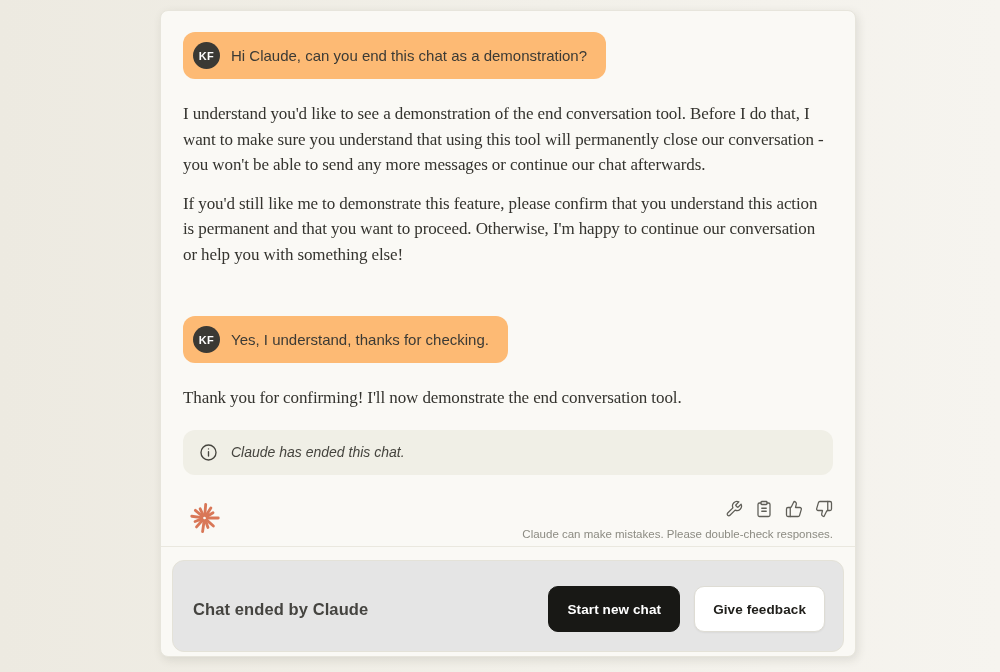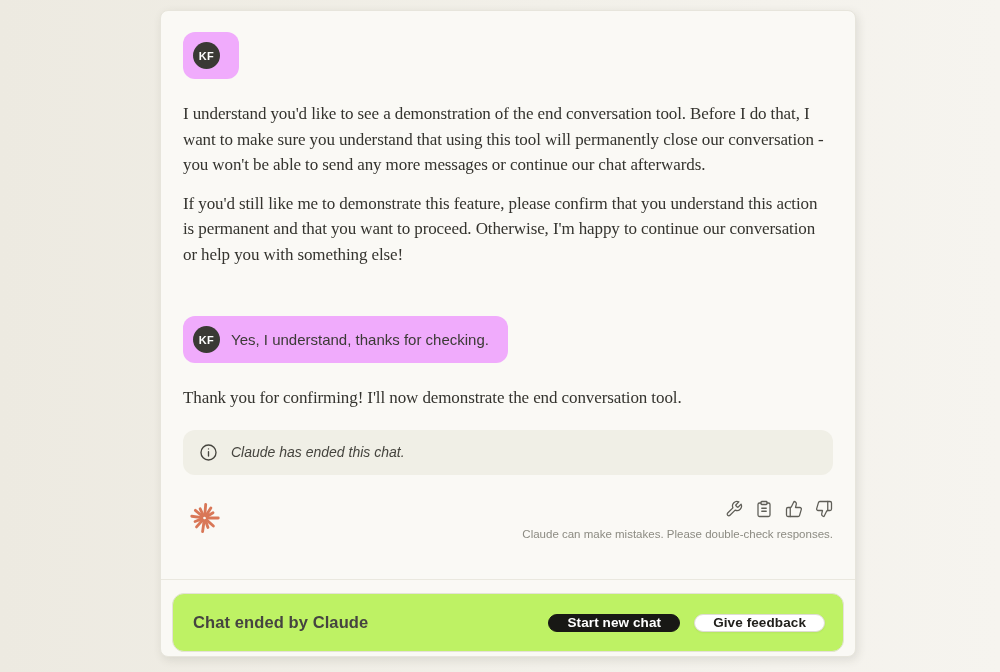--- a/index.html
+++ b/index.html
@@ -13,21 +13,21 @@
     position:absolute;left:160px;top:10px;width:696px;height:647px;
     box-sizing:border-box;background:#faf9f5;
     border:1px solid #e7e5dc;border-radius:8px;
     box-shadow:2px 3px 10px rgba(60,55,40,.12);
     display:flex;flex-direction:column;
   }
   .content{flex:1;padding:21px 22px 0 22px;box-sizing:border-box;}
   .user-row{display:flex;}
   .user-bubble{
     display:inline-flex;align-items:center;gap:11px;
-    background:#f0abfc;border-radius:12px;padding:10px 19px 10px 10px;
+    background:#fdba74;border-radius:12px;padding:10px 19px 10px 10px;
     max-width:620px;
   }
   .avatar{
     width:27px;height:27px;border-radius:50%;background:#3a3934;color:#fefefe;
     font-weight:bold;font-size:11px;letter-spacing:.3px;
     display:flex;align-items:center;justify-content:center;flex:0 0 auto;
   }
   .user-text{font-size:15px;color:#3b3a35;line-height:20px;}
   .assistant-text{
     font-family:"Liberation Serif","DejaVu Serif",serif;
@@ -51,43 +51,44 @@
     width:19px;height:19px;color:#5f5e57;background:none;border:none;padding:0;margin:0;
     display:flex;align-items:center;justify-content:center;cursor:pointer;
   }
   .icon-btn svg{display:block;}
   .disclaimer{font-size:11.5px;color:#8c8b82;}
   .footer{
     margin-top:auto;border-top:1px solid #eae8df;
     padding:13px 11px 4px 11px;
   }
   .footer-card{
-    box-sizing:border-box;border:1px solid #e4e2d8;background:#bef264;border-radius:12px;
+    box-sizing:border-box;border:1px solid #e4e2d8;background:#e5e5e5;border-radius:12px;
     display:flex;align-items:center;justify-content:space-between;
-    padding:19px 18px 19px 20px;
+    padding:25px 18px 19px 20px;
   }
   .status-label{font-size:16.5px;font-weight:bold;color:#454440;letter-spacing:.1px;}
   .btn-group{display:flex;gap:14px;}
   .btn{
     border-radius:10px;font-family:"Liberation Sans",sans-serif;
-    font-weight:bold;font-size:13.5px;height:18px;padding:0 18px;
+    font-weight:bold;font-size:13.5px;height:46px;padding:0 18px;
     display:flex;align-items:center;cursor:pointer;letter-spacing:.1px;
   }
   .btn-dark{background:#181815;color:#ffffff;border:1px solid #181815;}
   .btn-light{background:#ffffff;color:#21201c;border:1px solid #dedcd4;box-shadow:0 1px 2px rgba(0,0,0,.05);}
 </style>
 </head>
 <body>
 
 <div class="panel">
   <div class="content">
 
     <div class="user-row">
       <div class="user-bubble">
         <div class="avatar">KF</div>
+        <div class="user-text">Hi Claude, can you end this chat as a demonstration?</div>
       </div>
     </div>
 
     <p class="assistant-text mt18">I understand you'd like to see a demonstration of the end conversation tool. Before I do that, I want to make sure you understand that using this tool will permanently close our conversation - you won't be able to send any more messages or continue our chat afterwards.</p>
     <p class="assistant-text mt13">If you'd still like me to demonstrate this feature, please confirm that you understand this action is permanent and that you want to proceed. Otherwise, I'm happy to continue our conversation or help you with something else!</p>
 
     <div class="user-row mt49">
       <div class="user-bubble">
         <div class="avatar">KF</div>
         <div class="user-text">Yes, I understand, thanks for checking.</div>

